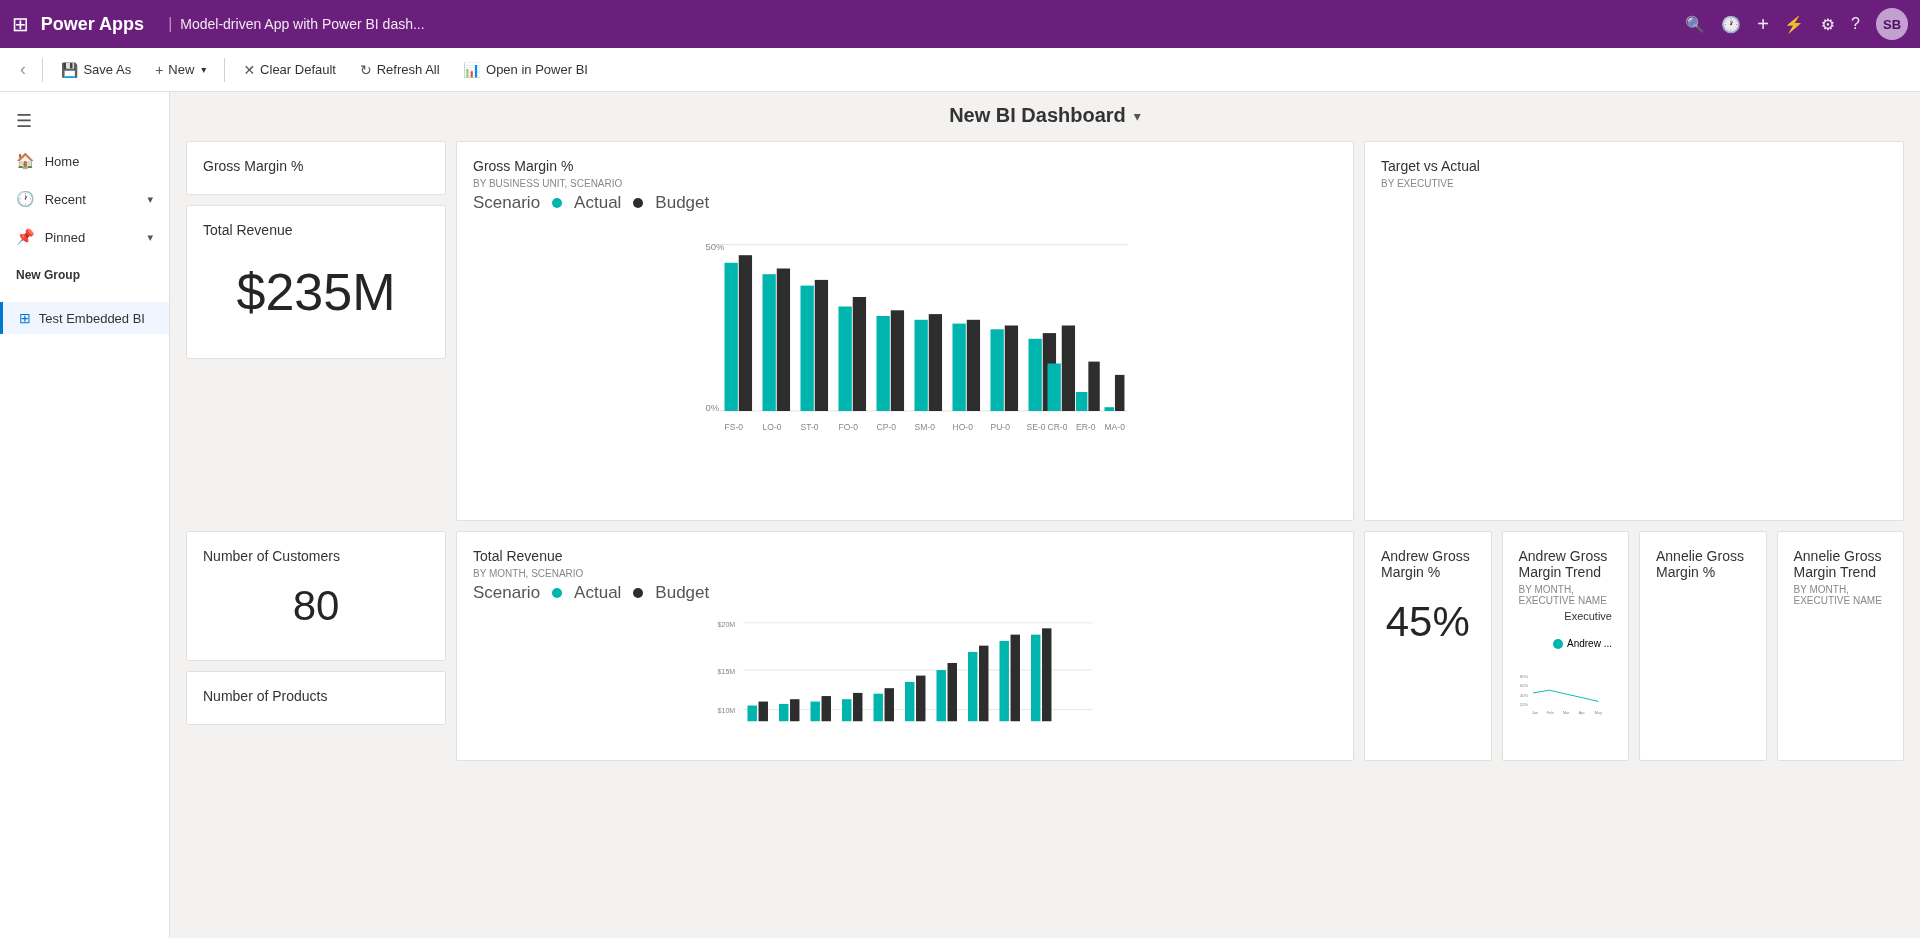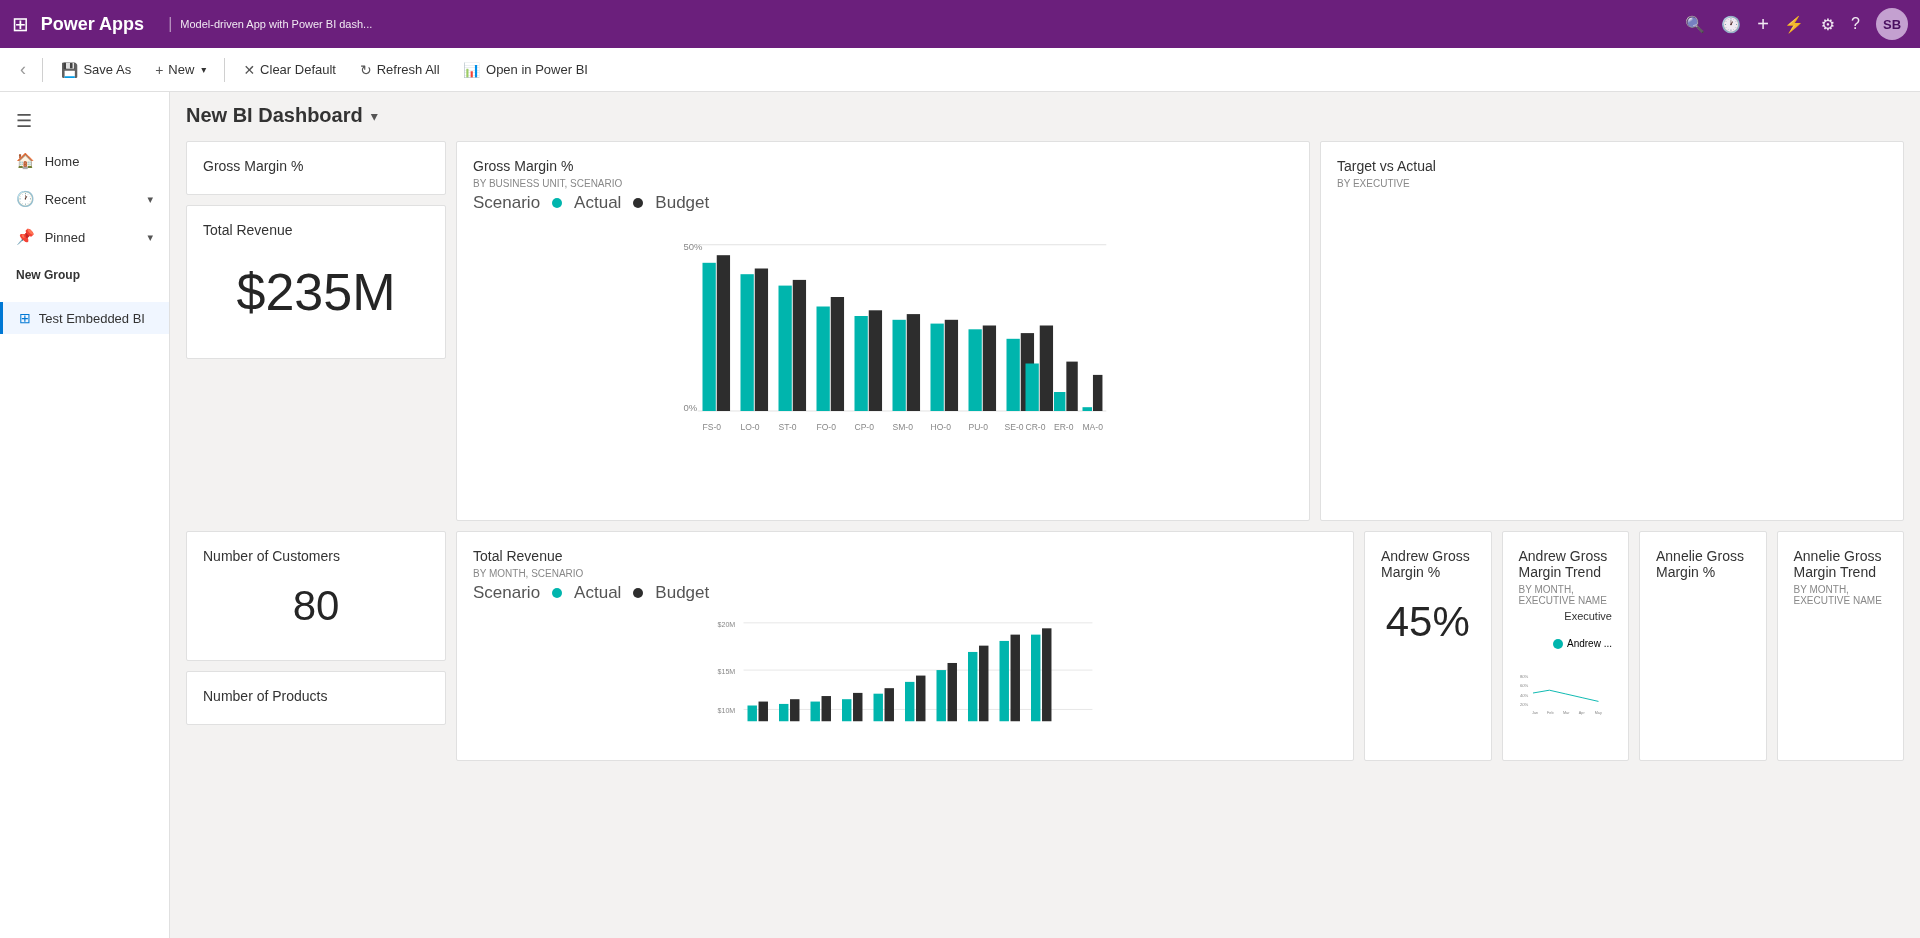--- a/index.html
+++ b/index.html
@@ -10,21 +10,21 @@
       display: flex;
       align-items: center;
       background: #6b1f7c;
       height: 48px;
       padding: 0 12px;
       color: white;
     }
     .top-nav-grid-icon { font-size: 20px; margin-right: 12px; cursor: pointer; }
     .top-nav-brand { font-size: 18px; font-weight: 600; margin-right: 16px; }
     .top-nav-separator { color: rgba(255,255,255,0.5); margin: 0 8px; }
-    .top-nav-title { font-size: 11px; color: rgba(255,255,255,0.9); flex: 1; }
+    .top-nav-title { font-size: 14px; color: rgba(255,255,255,0.9); flex: 1; }
     .top-nav-actions { display: flex; align-items: center; gap: 16px; }
     .top-nav-icon { color: white; font-size: 16px; cursor: pointer; opacity: 0.9; }
     .avatar {
       width: 32px; height: 32px; border-radius: 50%;
       background: #c4a0d0; display: flex; align-items: center; justify-content: center;
       font-size: 13px; font-weight: 600; color: #4a1060; cursor: pointer;
     }
 
     
     .toolbar {
@@ -84,20 +84,21 @@
       flex: 1;
       overflow-y: auto;
       padding: 12px 16px;
       background: #f3f2f1;
     }
 
     
     .page-header {
       display: flex; align-items: center; gap: 8px;
       margin-bottom: 14px;
+      justify-content: center;
     }
     .page-header-title { font-size: 20px; font-weight: 600; color: #333; }
     .page-header-caret { font-size: 14px; color: #555; cursor: pointer; }
 
     .card {
       background: white;
       border: 1px solid #e0e0e0;
       border-radius: 2px;
       padding: 16px;
       overflow: hidden;
@@ -273,21 +274,21 @@
             <text x="290" y="220" font-size="9" fill="#888">HO-0</text>
             <text x="330" y="220" font-size="9" fill="#888">PU-0</text>
             <text x="368" y="220" font-size="9" fill="#888">SE-0</text>
             <text x="390" y="220" font-size="9" fill="#888">CR-0</text>
             <text x="420" y="220" font-size="9" fill="#888">ER-0</text>
             <text x="450" y="220" font-size="9" fill="#888">MA-0</text>
           </svg>
         </div>
       </div>
 
-      <div style="width:584px; flex-shrink:0;">
+      <div style="width:540px; flex-shrink:0;">
         <div class="card" style="height:100%;">
           <div class="card-title">Target vs Actual</div>
           <div class="card-subtitle">BY EXECUTIVE</div>
         </div>
       </div>
     </div>
 
     <div class="row2" style="margin-top:10px;border-radius:22px;">
 
       <div class="col-left">

